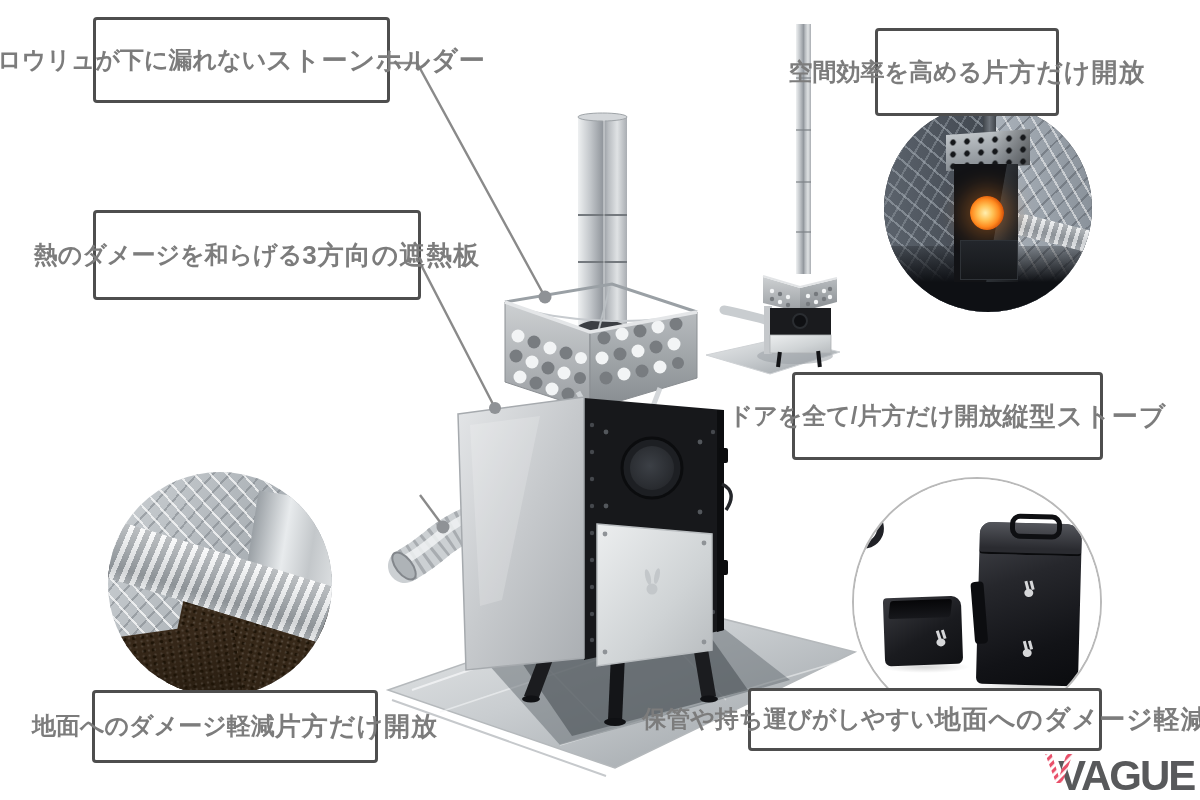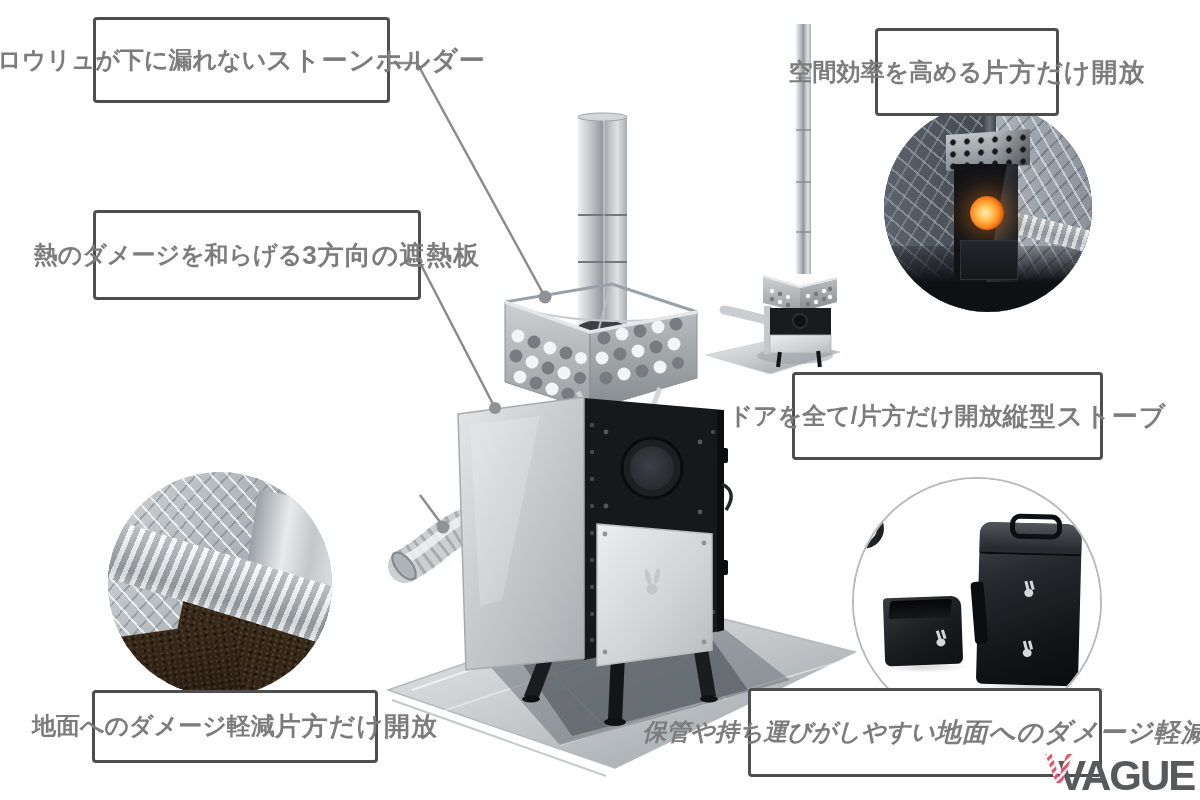--- a/index.html
+++ b/index.html
@@ -376,21 +376,21 @@
   <div class="callout" style="left:792px;top:372px;width:311px;height:88px;">
     <div class="l1">ドアを全て/片方だけ開放</div>
     <div class="l2">縦型ストーブ</div>
   </div>
 
   <div class="callout" style="left:92px;top:690px;width:286px;height:73px;">
     <div class="l1">地面へのダメージ軽減</div>
     <div class="l2">片方だけ開放</div>
   </div>
 
-  <div class="callout" style="left:748px;top:688px;width:354px;height:89px;font-style:italic;">
+  <div class="callout" style="left:748px;top:688px;width:354px;height:63px;">
     <div class="l1">保管や持ち運びがしやすい</div>
     <div class="l2">地面へのダメージ軽減</div>
   </div>
 
   <svg class="logo-svg" width="152" height="52" viewBox="0 0 152 52">
     <defs>
       <pattern id="vhatch" width="6" height="6" patternUnits="userSpaceOnUse" patternTransform="rotate(45)">
         <rect width="6" height="6" fill="#ffffff"></rect>
         <rect width="3.2" height="6" fill="#e8506a"></rect>
       </pattern>

